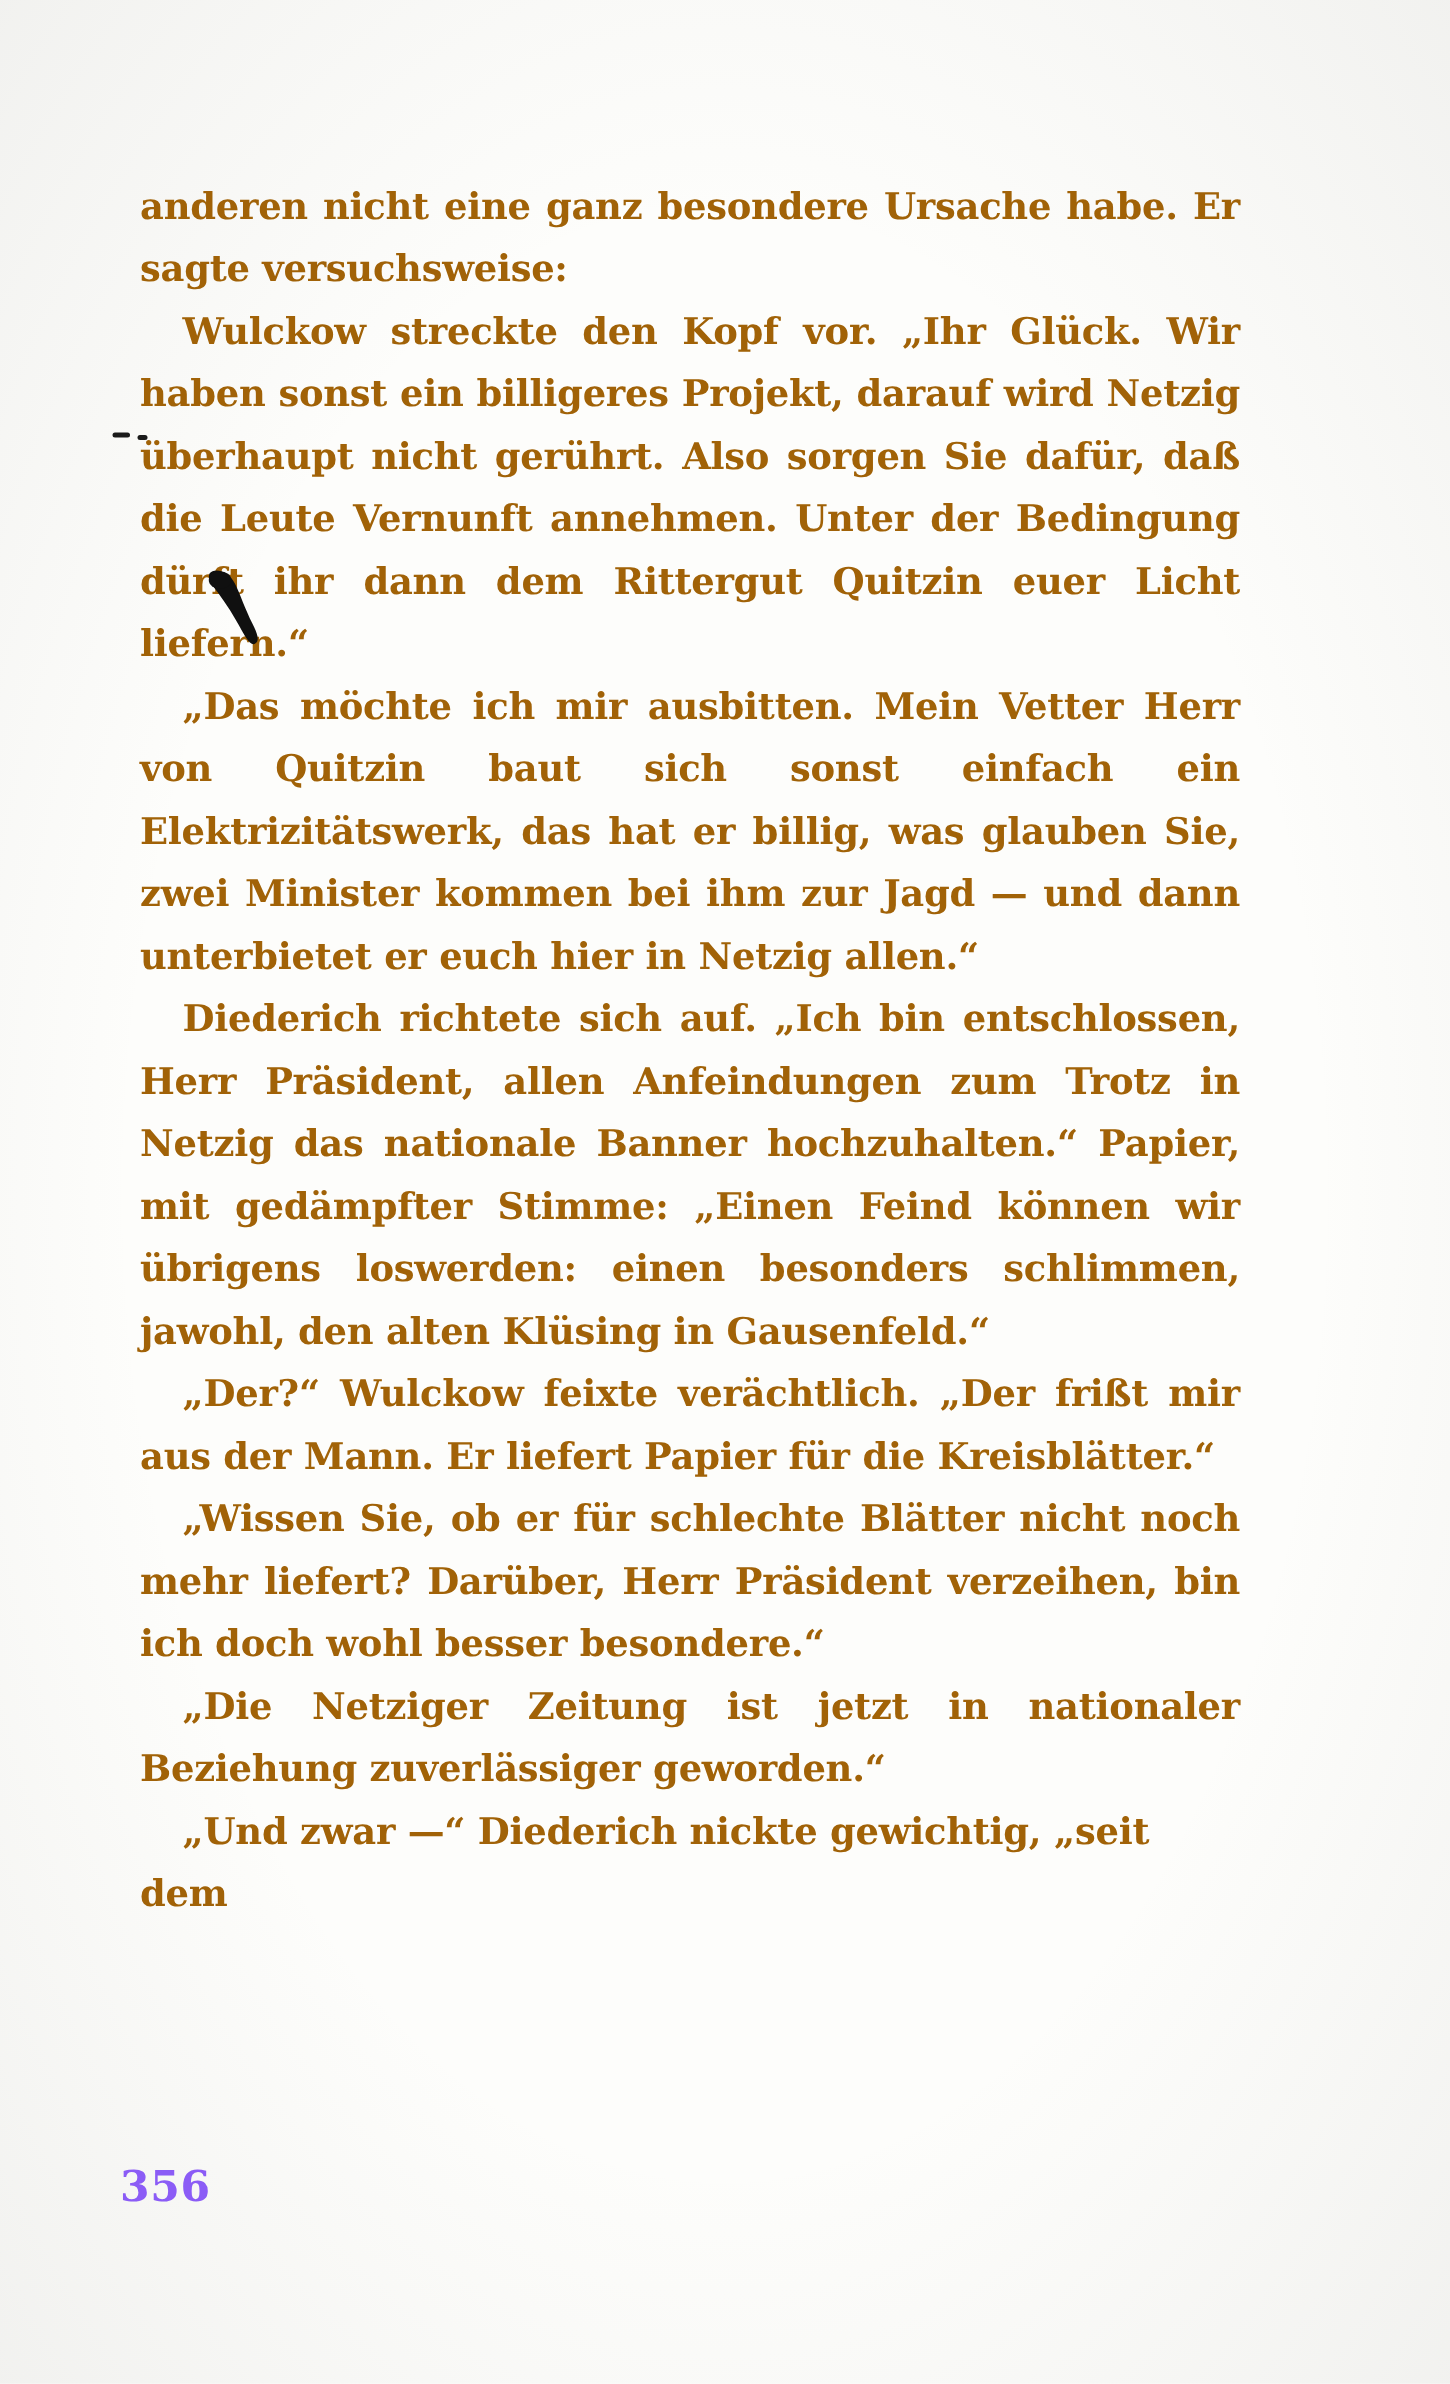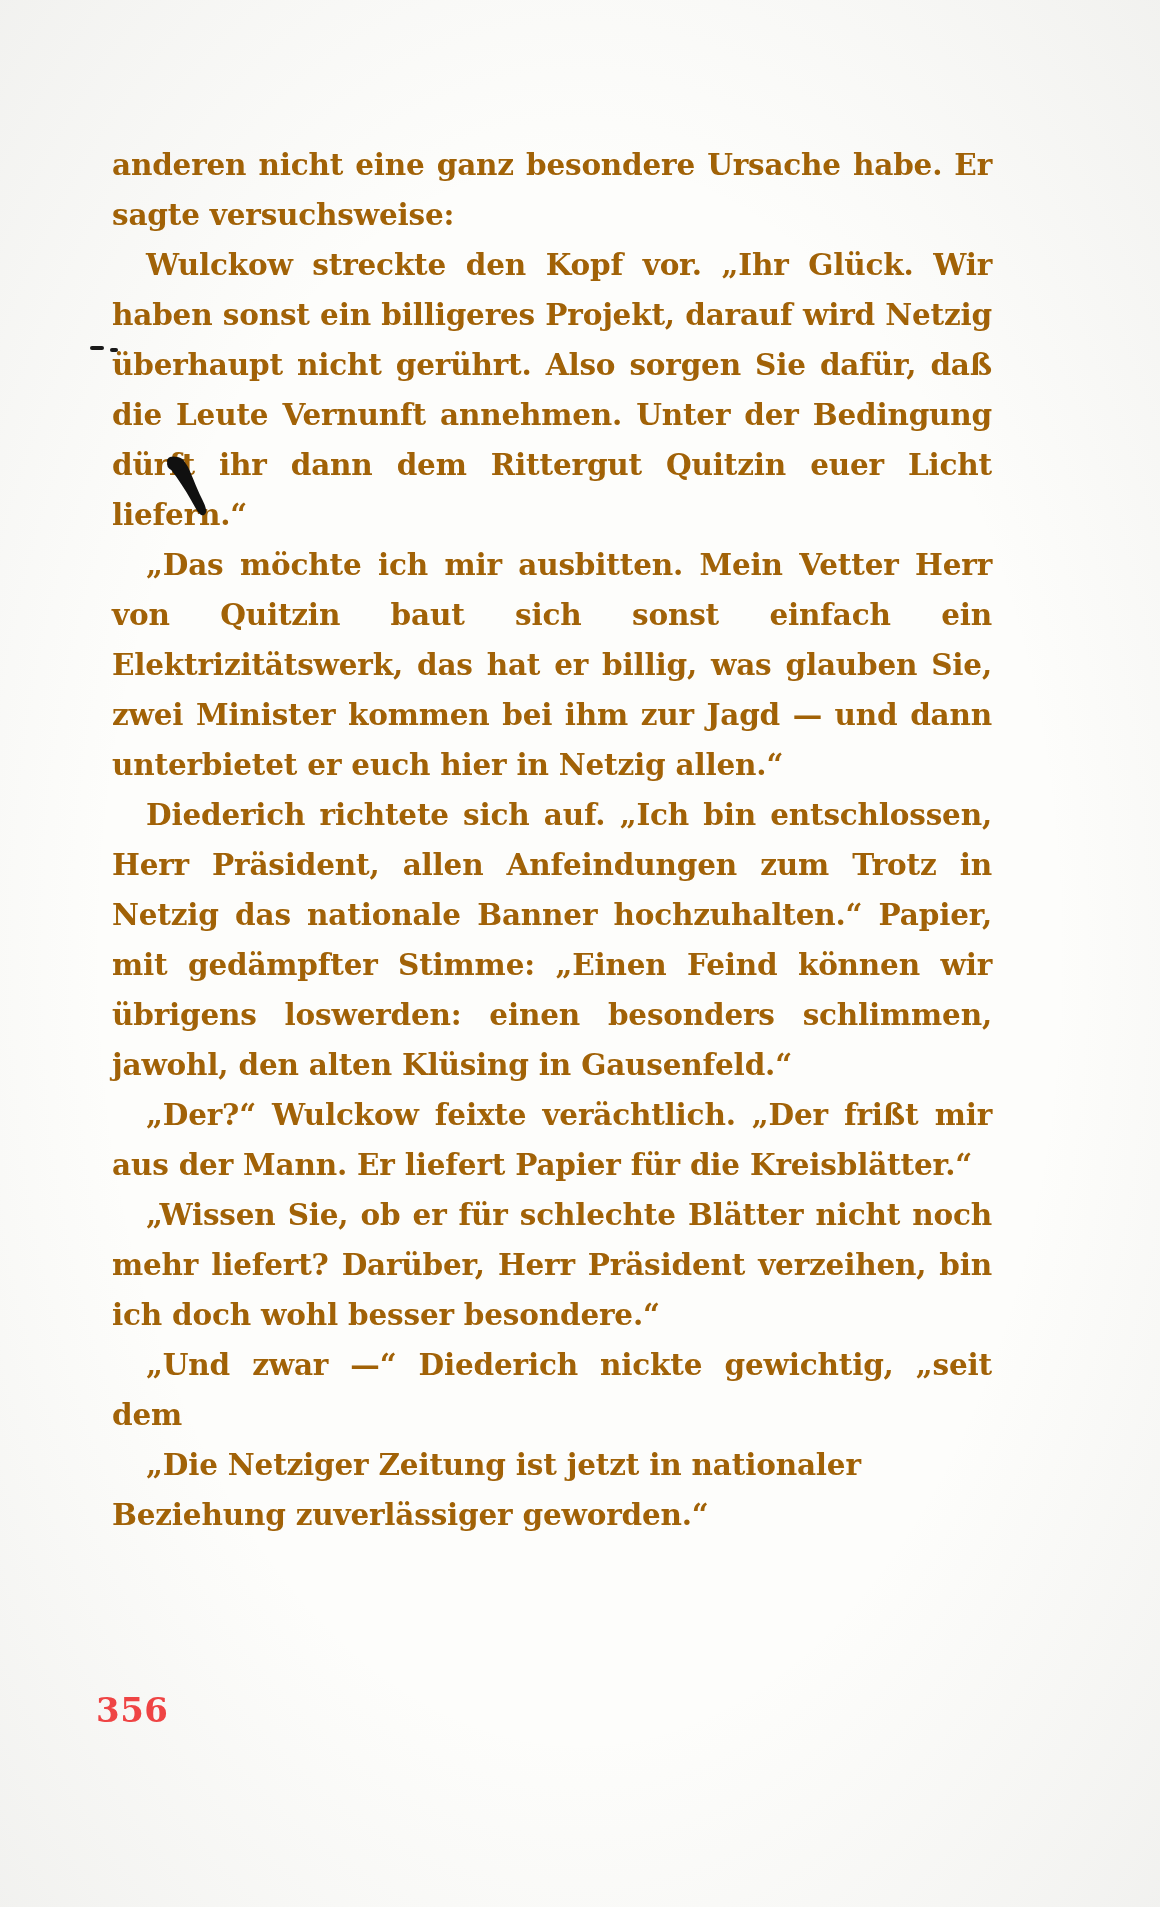--- a/index.html
+++ b/index.html
@@ -64,25 +64,25 @@
   
   .fraktur {
     font-family: "DejaVu Serif", serif;
     font-weight: 700;
     transform: none;
   }
 
   #page-number {
     position: absolute;
     left: 96px;
-    top: 1690px;
+    top: 1730px;
     font-family: "DejaVu Serif", serif;
     font-size: 34px;
     font-weight: 700;
-    color: #ef4444;
+    color: #8b5cf6;
     letter-spacing: 0.5px;
     text-align: right;
   }
 
   
   #ink-smudge {
     position: absolute;
     left: 162px;
     top: 455px;
     width: 60px;
@@ -108,22 +108,22 @@
 <div id="page">
 
   <div id="text-column">
 
     <p class="para fraktur noindent">anderen nicht eine ganz besondere Ursache habe. Er sagte versuchsweise:</p>
     <p class="para fraktur">Wulckow streckte den Kopf vor. „Ihr Glück. Wir haben sonst ein billigeres Projekt, darauf wird Netzig überhaupt nicht gerührt. Also sorgen Sie dafür, daß die Leute Vernunft annehmen. Unter der Bedingung dürft ihr dann dem Rittergut Quitzin euer Licht liefern.“</p>
     <p class="para fraktur">„Das möchte ich mir ausbitten. Mein Vetter Herr von Quitzin baut sich sonst einfach ein Elektrizitätswerk, das hat er billig, was glauben Sie, zwei Minister kommen bei ihm zur Jagd — und dann unterbietet er euch hier in Netzig allen.“</p>
     <p class="para fraktur">Diederich richtete sich auf. „Ich bin entschlossen, Herr Präsident, allen Anfeindungen zum Trotz in Netzig das nationale Banner hochzuhalten.“ Papier, mit gedämpfter Stimme: „Einen Feind können wir übrigens loswerden: einen besonders schlimmen, jawohl, den alten Klüsing in Gausenfeld.“</p>
     <p class="para fraktur">„Der?“ Wulckow feixte verächtlich. „Der frißt mir aus der Mann. Er liefert Papier für die Kreisblätter.“</p>
     <p class="para fraktur">„Wissen Sie, ob er für schlechte Blätter nicht noch mehr liefert? Darüber, Herr Präsident verzeihen, bin ich doch wohl besser besondere.“</p>
+    <p class="para fraktur">„Die Netziger Zeitung ist jetzt in nationaler Beziehung zuverlässiger geworden.“</p>
     <p class="para fraktur">„Und zwar —“ Diederich nickte gewichtig, „seit dem</p>
-    <p class="para fraktur">„Die Netziger Zeitung ist jetzt in nationaler Beziehung zuverlässiger geworden.“</p>
 
   </div>
 
   <span class="margin-tick" id="tick-1"></span>
   <span class="margin-tick" id="tick-2"></span>
 
   <div id="ink-smudge">
     <svg width="60" height="62" viewBox="0 0 60 62" xmlns="http://www.w3.org/2000/svg">
       <path d="M8 2 C14 0, 22 4, 26 12 C30 20, 34 32, 40 44 C44 52, 46 58, 42 60 C38 62, 34 54, 29 45 C23 34, 16 24, 10 16 C5 10, 3 4, 8 2 Z" fill="#101010"></path>
       <ellipse cx="14" cy="9" rx="9" ry="7" fill="#101010"></ellipse>

